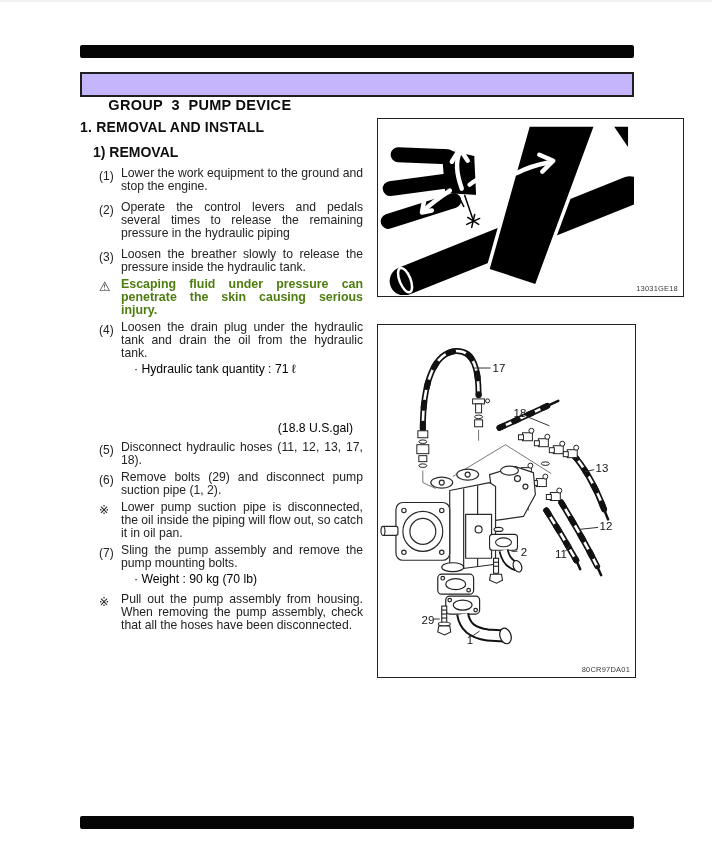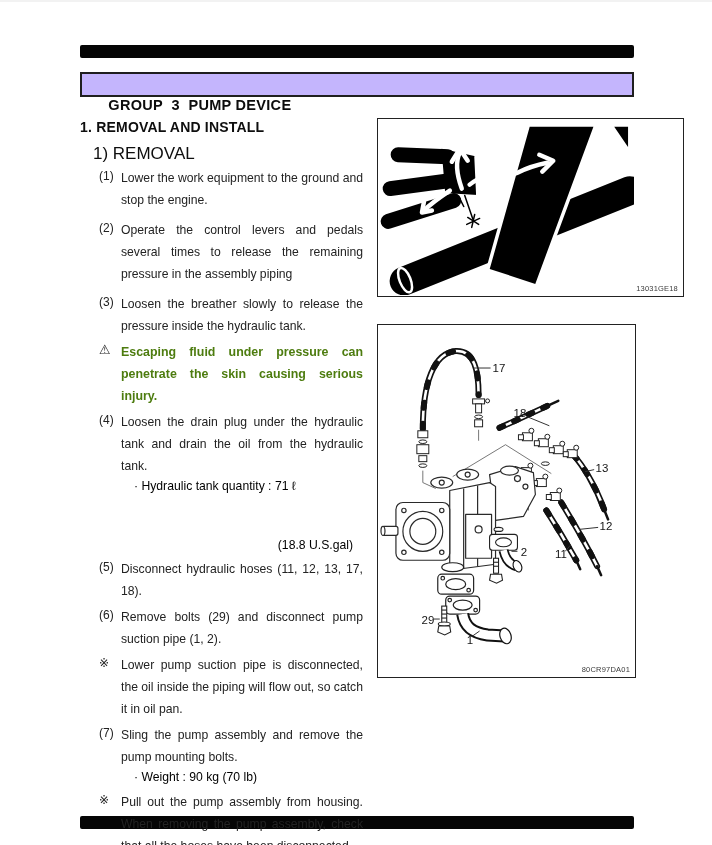--- a/index.html
+++ b/index.html
@@ -6,27 +6,27 @@
   .page{position:relative;width:712px;height:845px;background:#ffffff;overflow:hidden;
         font-family:"Liberation Sans","DejaVu Sans",sans-serif;color:#1c1c1c;}
   .topline{position:absolute;left:0;top:0;width:712px;height:2px;background:#f2f2f2;}
   .bar{position:absolute;left:80px;width:554px;height:13px;background:#050505;border-radius:2px;}
   .bar-top{top:45px;}
   .bar-bottom{top:816px;}
   .header-box{position:absolute;left:80px;top:72px;width:554px;height:25px;box-sizing:border-box;
         background:#c4b5fd;border:2px solid #1f1f1f;font-weight:bold;font-size:14.5px;
         line-height:21px;padding-left:9px;letter-spacing:0.3px;white-space:pre;color:#0c0c0c;}
   .h1{position:absolute;left:80px;top:119px;font-size:14px;font-weight:bold;letter-spacing:0.2px;color:#0e0e0e;}
-  .h2{position:absolute;left:93px;top:144px;font-size:17px;font-weight:normal;color:#0e0e0e;}
+  .h2{position:absolute;left:93px;top:144px;font-size:14px;font-weight:bold;color:#0e0e0e;}
   .steps{position:absolute;left:99px;top:167px;width:264px;}
   .step{display:flex;margin-bottom:4px;}
   .step.g{margin-bottom:8px;}
   .mk{flex:0 0 22px;font-size:12px;line-height:18.5px;color:#222;}
   .bd{flex:1;}
-  .tx{text-align:justify;font-size:12.2px;line-height:22px;color:#232323;}
+  .tx{text-align:justify;font-size:12.2px;line-height:13px;color:#232323;}
   .warn .tx{font-weight:bold;font-size:12.4px;color:#4d7c0f;}
   .warn .mk{font-size:13px;font-weight:bold;}
   .bl{font-size:12.2px;line-height:18.5px;padding-left:13px;color:#000000;}
   .bl.right{padding-left:0;padding-right:10px;text-align:right;margin-top:40px;}
   .fig{position:absolute;background:#fff;border:1.5px solid #222;box-sizing:border-box;}
   .fig1{left:377px;top:118px;width:307px;height:179px;}
   .fig2{left:377px;top:324px;width:259px;height:354px;}
   .fig svg{position:absolute;left:0;top:0;}
   .cap{position:absolute;right:5px;bottom:3px;font-size:7.5px;color:#3a3a3a;letter-spacing:0.2px;}
   .plabel{position:absolute;font-size:11.5px;color:#141414;transform:translate(-50%,-50%);}
@@ -49,21 +49,21 @@
   <div class="steps">
     <div class="step g">
       <span class="mk">(1)</span>
       <div class="bd">
           <div class="tx">Lower the work equipment to the ground and stop the engine.</div>
         </div>
     </div>
     <div class="step g">
       <span class="mk">(2)</span>
       <div class="bd">
-          <div class="tx">Operate the control levers and pedals several times to release the remaining pressure in the assembly piping</div>
+          <div class="tx">Operate the control levers and pedals several times to release the remaining pressure in the hydraulic piping</div>
         </div>
     </div>
     <div class="step">
       <span class="mk">(3)</span>
       <div class="bd">
           <div class="tx">Loosen the breather slowly to release the pressure inside the hydraulic tank.</div>
         </div>
     </div>
     <div class="step warn">
       <span class="mk">⚠</span>

